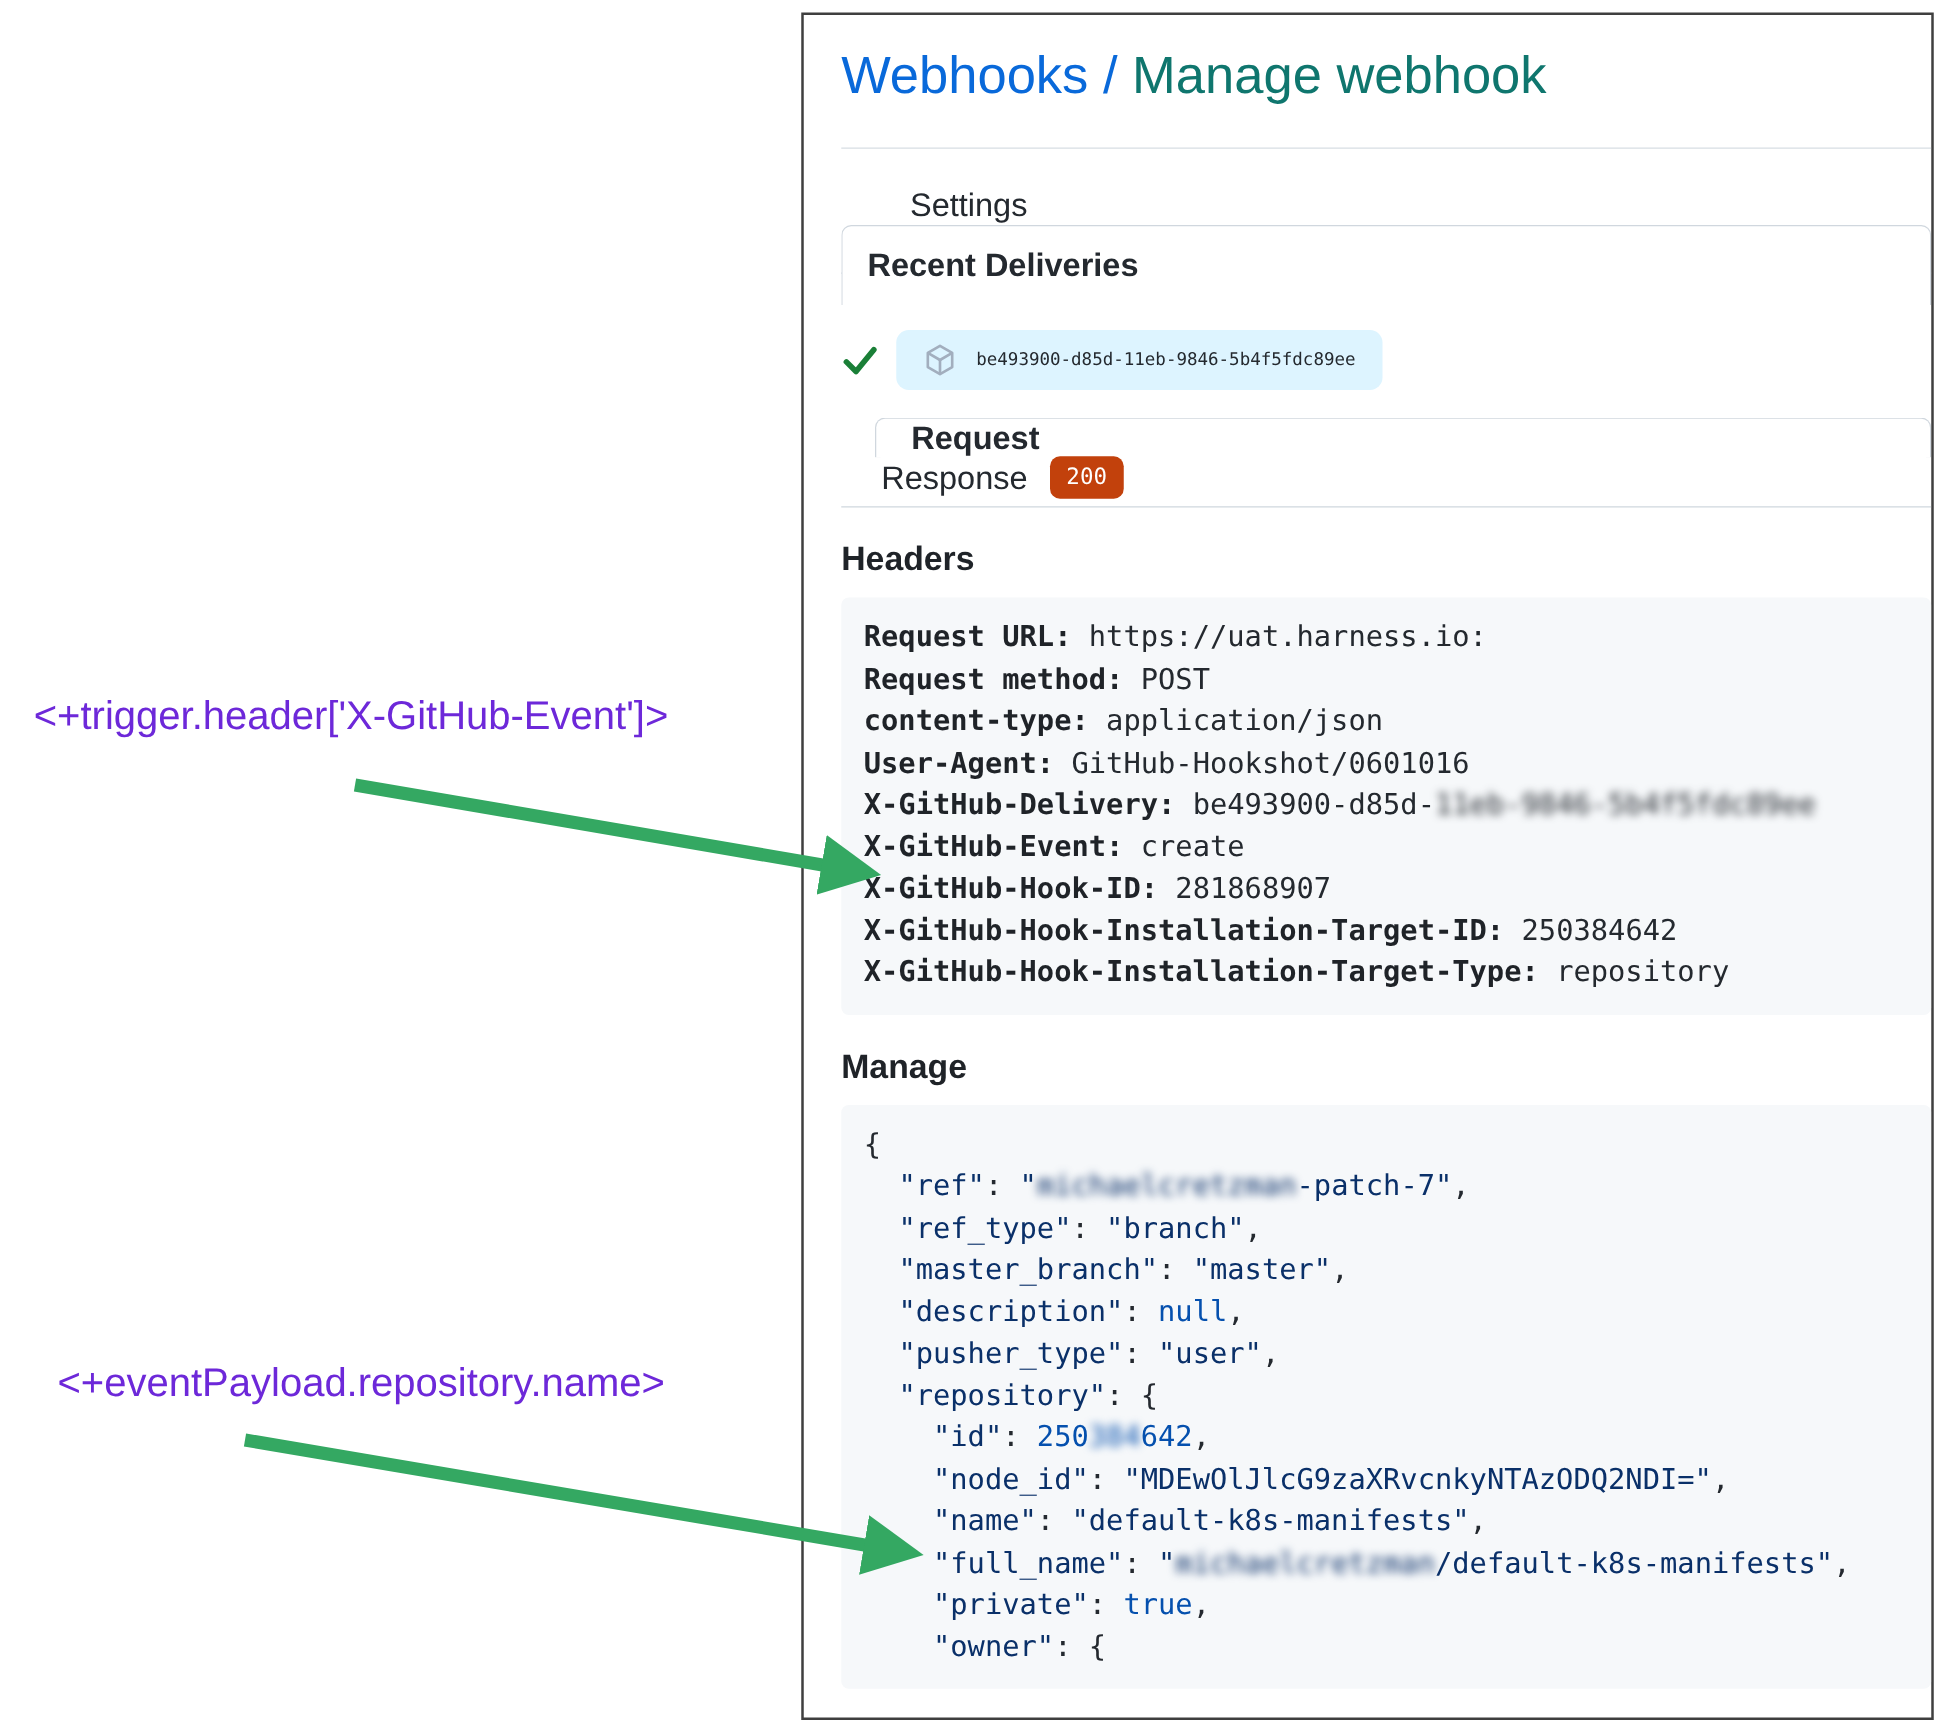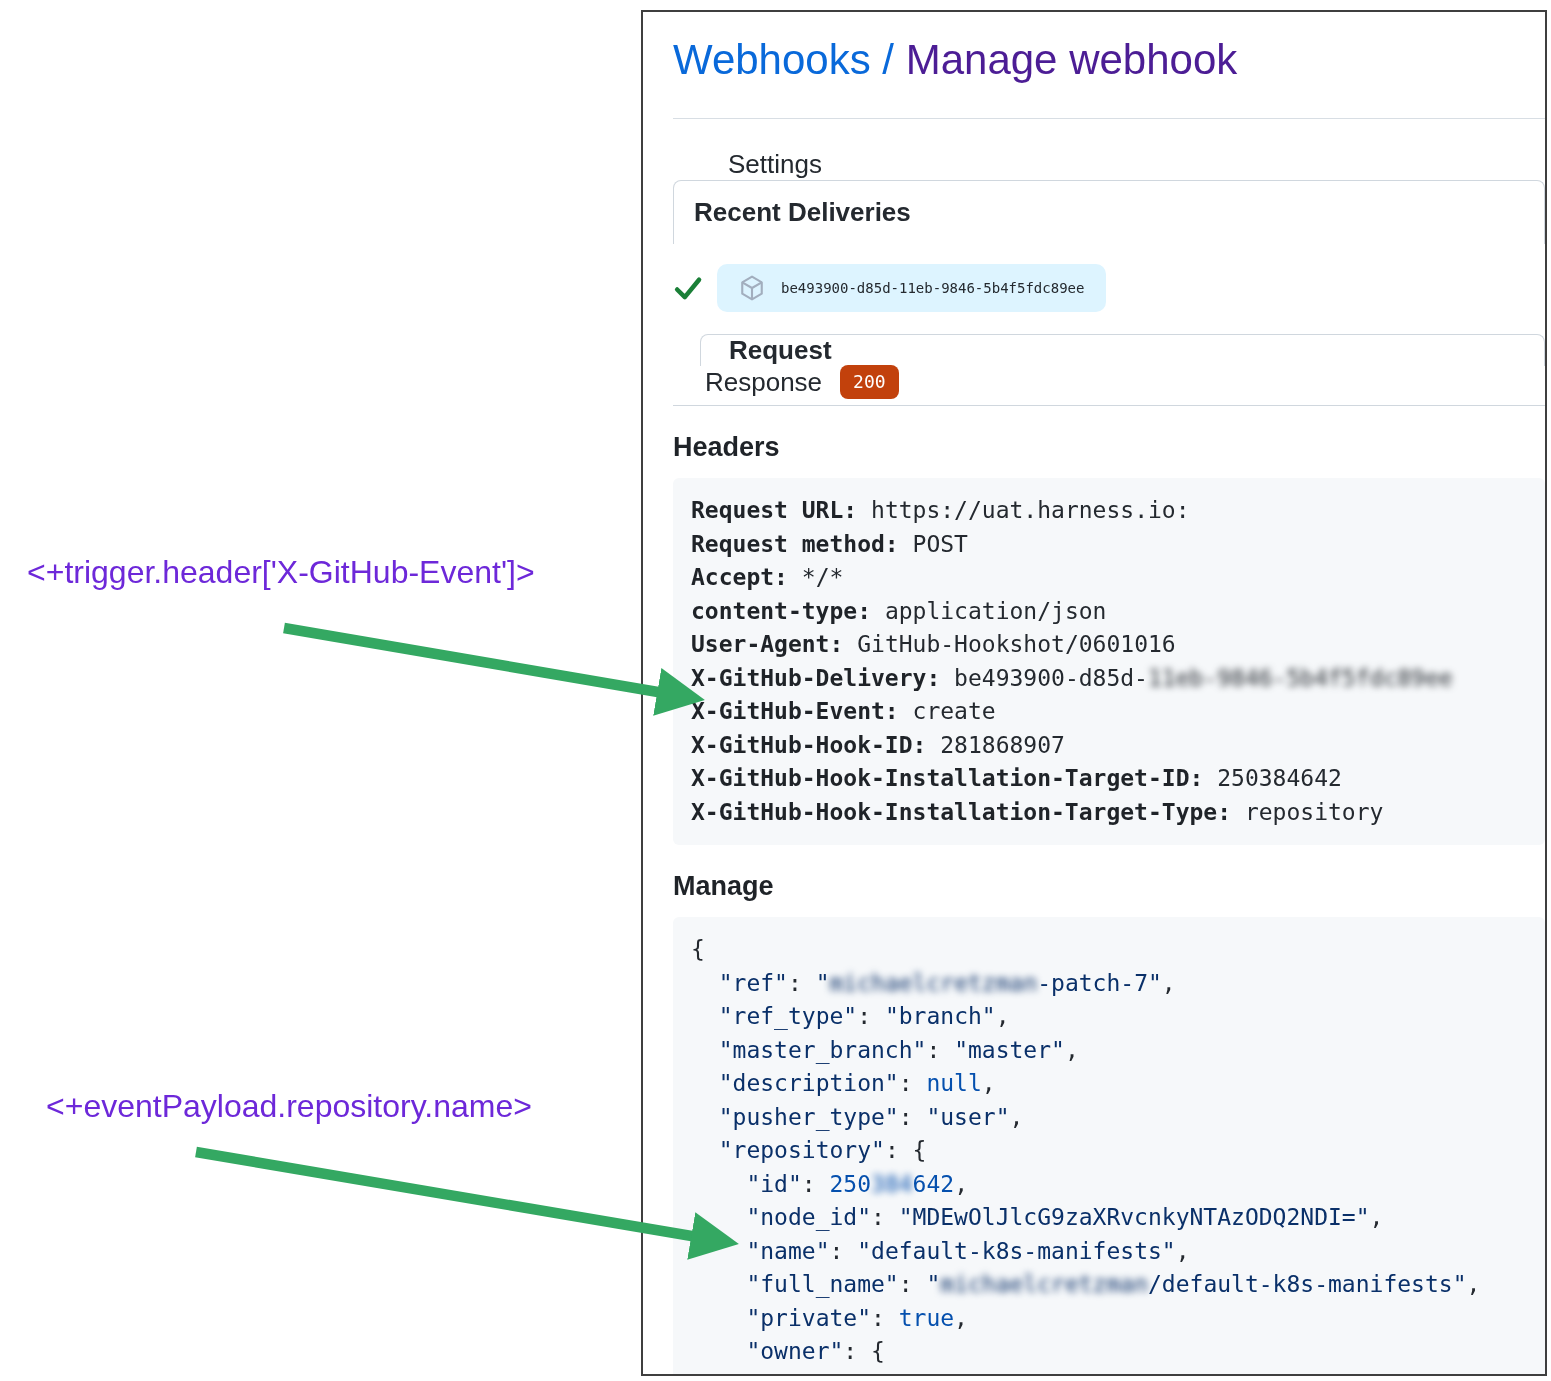--- a/index.html
+++ b/index.html
@@ -18,21 +18,21 @@
 
   
   .panel {
     position: absolute; left: 641px; top: 10px; width: 906px; height: 1366px;
     background: #fff; border: 2px solid #3f3f3f; overflow: hidden;
     padding: 0 0 0 30px; z-index: 1;
   }
 
   .page-title { padding-top: 22px; font-size: 42px; font-weight: 500; line-height: 52px; }
   .page-title a { color: #0969da; text-decoration: none; }
-  .page-title .title-rest { color: #4c1d95; }
+  .page-title .title-rest { color: #0f766e; }
 
   .divider { margin-top: 32px; height: 1px; background: #d8dee4; width: 100%; }
 
   
   .tabnav { display: flex; align-items: stretch; border-bottom: 1px solid #d0d7de; width: 100%; flex-direction: column; }
   .tabnav-main { margin-top: 30px; height: 70px; }
   .tabnav-sub  { margin-top: 22px; height: 72px; }
   .tab { display: flex; align-items: center; font-size: 26px; color: #24292f; cursor: pointer; }
   .tab.plain { padding: 0 28px; }
   .tab.first { margin-left: 27px; }
@@ -123,21 +123,20 @@
     <div class="tab resp">
       <span>Response</span>
       <span class="status-badge">200</span>
     </div>
   </div>
 
   <h3 class="section-heading">Headers</h3>
   <div class="code-block">
       <div class="code-line"><span class="hkey">Request URL:</span><span class="c-p"> </span><span class="c-p">https://uat.harness.io:</span></div>
       <div class="code-line"><span class="hkey">Request method:</span><span class="c-p"> </span><span class="c-p">POST</span></div>
-      <div class="code-line"><span class="hkey">Accept:</span><span class="c-p"> </span><span class="c-p">*/*</span></div>
       <div class="code-line"><span class="hkey">content-type:</span><span class="c-p"> </span><span class="c-p">application/json</span></div>
       <div class="code-line"><span class="hkey">User-Agent:</span><span class="c-p"> </span><span class="c-p">GitHub-Hookshot/0601016</span></div>
       <div class="code-line"><span class="hkey">X-GitHub-Delivery:</span><span class="c-p"> </span><span class="c-p">be493900-d85d-</span><span class="c-p blur">11eb-9846-5b4f5fdc89ee</span></div>
       <div class="code-line"><span class="hkey">X-GitHub-Event:</span><span class="c-p"> </span><span class="c-p">create</span></div>
       <div class="code-line"><span class="hkey">X-GitHub-Hook-ID:</span><span class="c-p"> </span><span class="c-p">281868907</span></div>
       <div class="code-line"><span class="hkey">X-GitHub-Hook-Installation-Target-ID:</span><span class="c-p"> </span><span class="c-p">250384642</span></div>
       <div class="code-line"><span class="hkey">X-GitHub-Hook-Installation-Target-Type:</span><span class="c-p"> </span><span class="c-p">repository</span></div>
     </div>
 
   <h3 class="section-heading">Manage</h3>

